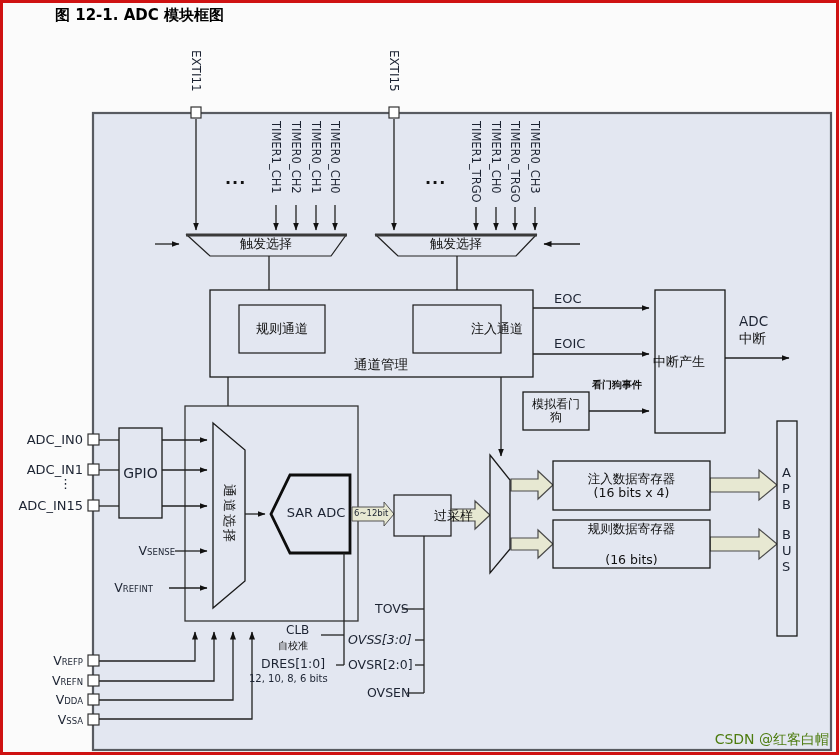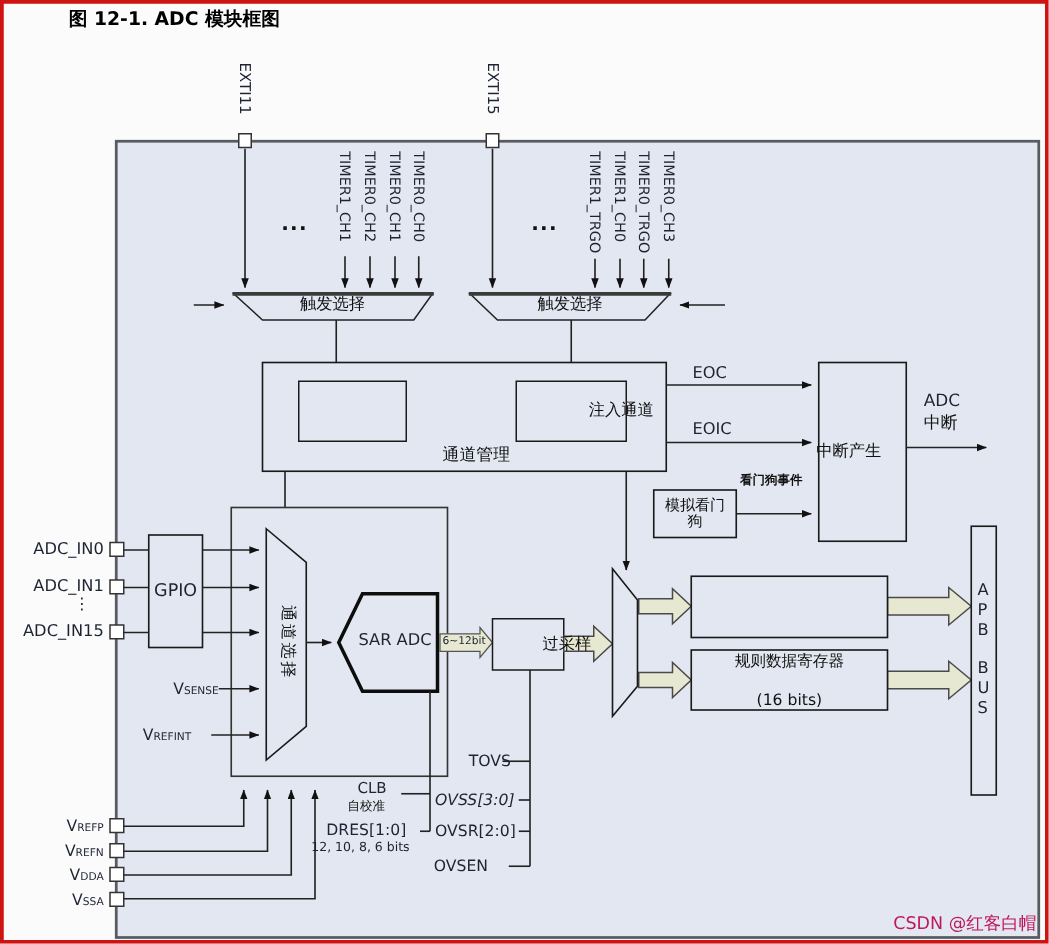--- a/index.html
+++ b/index.html
@@ -13,21 +13,21 @@
   .rot90{transform:rotate(90deg);transform-origin:0 0;font-size:11.5px;}
   .cn{color:#111;}
   .title{left:8px;top:5px;font-size:15px;font-weight:bold;color:#000;margin-left:44px;}
   .ctr{display:flex;align-items:center;justify-content:center;text-align:center;}
   .col{display:flex;flex-direction:column;align-items:center;justify-content:center;text-align:center;}
   .rt{text-align:right;}
   .sub{font-size:8.5px;}
   .vpin{font-size:12.5px;}
   .small{font-size:10px;}
   .dots{font-size:16px;font-weight:bold;letter-spacing:1px;color:#111;}
-  .wm{color:#be185d;font-size:14px;}
+  .wm{color:#4d7c0f;font-size:14px;}
 </style>
 </head>
 <body>
 
 <div id="frame">
 
   <svg id="shapes" width="839" height="755" viewBox="0 0 839 755">
     <defs>
       <marker id="ah" markerWidth="10" markerHeight="8" refX="7.5" refY="3" orient="auto" markerUnits="userSpaceOnUse">
         <path d="M0,0 L8,3 L0,6 z" fill="#111"></path>
@@ -157,20 +157,21 @@
   <div class="lbl rot90" style="left:479px;top:118px;">TIMER1_TRGO</div>
   <div class="lbl rot90" style="left:499px;top:118px;">TIMER1_CH0</div>
   <div class="lbl rot90" style="left:518px;top:118px;">TIMER0_TRGO</div>
   <div class="lbl rot90" style="left:538px;top:118px;">TIMER0_CH3</div>
   <div class="lbl dots" style="left:222px;top:168px;">...</div>
   <div class="lbl dots" style="left:422px;top:168px;">...</div>
 
   <div class="lbl cn ctr" style="left:223px;top:234px;width:80px;font-size:13px;">触发选择</div>
   <div class="lbl cn ctr" style="left:413px;top:234px;width:80px;font-size:13px;">触发选择</div>
 
+  <div class="lbl cn ctr" style="left:236px;top:302px;width:86px;height:48px;font-size:13px;">规则通道</div>
   <div class="lbl cn ctr" style="left:410px;top:302px;width:88px;height:48px;font-size:13px;padding-left:40px;">注入通道</div>
   <div class="lbl cn" style="left:351px;top:354px;font-size:13.5px;">通道管理</div>
 
   <div class="lbl" style="left:551px;top:289px;font-size:13px;">EOC</div>
   <div class="lbl" style="left:551px;top:334px;font-size:13px;">EOIC</div>
   <div class="lbl cn ctr" style="left:652px;top:287px;width:48px;height:143px;font-size:13px;">中断产生</div>
   <div class="lbl" style="left:736px;top:311px;font-size:13.5px;">ADC</div>
   <div class="lbl cn" style="left:736px;top:328px;font-size:13.5px;">中断</div>
   <div class="lbl cn col" style="left:520px;top:389px;width:66px;height:38px;font-size:12px;">
     <span>模拟看门</span>
@@ -207,22 +208,26 @@
   <div class="lbl" style="left:351px;top:506px;font-size:8.5px;">6~12bit</div>
   <div class="lbl cn ctr" style="left:391px;top:492px;width:37px;height:41px;font-size:13px;margin-left:41px;">过采样</div>
 
   <div class="lbl" style="left:283px;top:621px;font-size:12px;">CLB</div>
   <div class="lbl cn small" style="left:275px;top:638px;">自校准</div>
   <div class="lbl" style="left:258px;top:654px;font-size:12.5px;">DRES[1:0]</div>
   <div class="lbl small" style="left:246px;top:671px;">12, 10, 8, 6 bits</div>
   <div class="lbl" style="left:356px;top:599px;font-size:12.5px;padding-left:16px;">TOVS</div>
   <div class="lbl" style="left:345px;top:630px;font-size:12.5px;font-style:italic;">OVSS[3:0]</div>
   <div class="lbl" style="left:345px;top:655px;font-size:12.5px;">OVSR[2:0]</div>
-  <div class="lbl" style="left:344px;top:683px;font-size:12.5px;">OVSEN</div>
-
+  <div class="lbl" style="left:364px;top:683px;font-size:12.5px;">OVSEN</div>
+
+  <div class="lbl cn col" style="left:550px;top:458px;width:157px;height:49px;font-size:12.5px;">
+    <span>注入数据寄存器</span>
+    <span>(16 bits x 4)</span>
+  </div>
   <div class="lbl cn col" style="left:550px;top:517px;width:157px;height:48px;font-size:12.5px;gap:17px;">
     <span>规则数据寄存器</span>
     <span>(16 bits)</span>
   </div>
   <div class="lbl" style="left:779px;top:462px;font-size:13px;line-height:16px;">
     <div>A</div>
     <div>P</div>
     <div>B</div>
     <div style="height:14px;"></div>
     <div>B</div>

